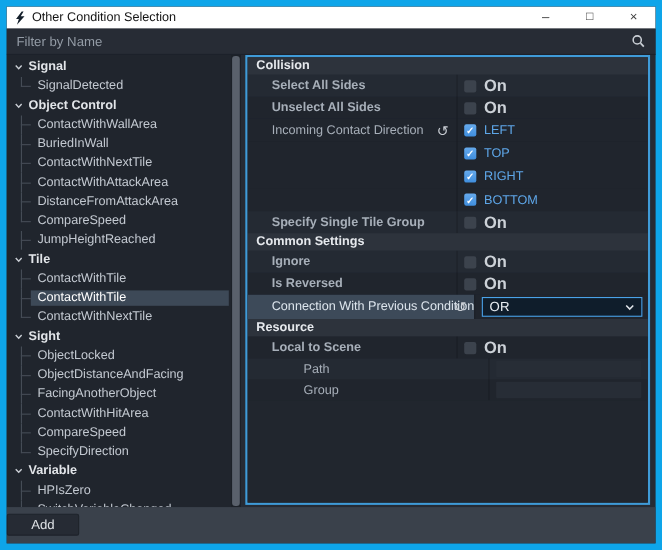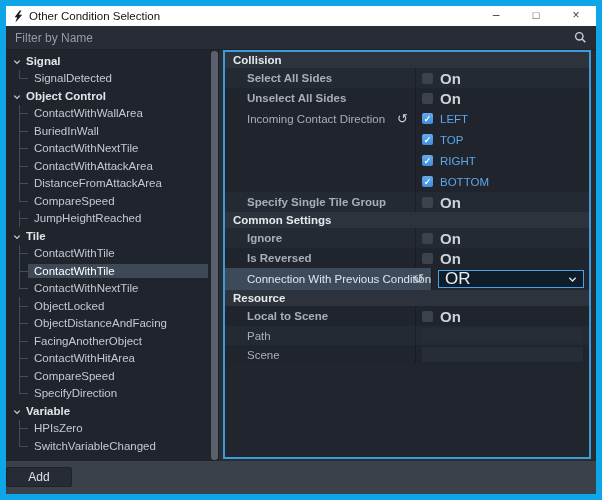--- a/index.html
+++ b/index.html
@@ -43,39 +43,39 @@
   .titem.selected .tilabel { background:#3d4957; color:#ffffff; }
 
   
   .inspector { flex:1; margin:0 5px 2px 4px; border:2px solid #3f9bd8; background:#21262e;
                overflow:hidden; display:flex; flex-direction:column; }
   .sec-h { flex:0 0 16px; background:#2d333c; display:flex; align-items:center; padding-left:8px; }
   .sec-h span { font-size:11.5px; font-weight:bold; color:#e6e9ed; }
   .prow { display:flex; background:#20252d; }
   .prow.alt { background:#242a33; }
   .prow.h20 { flex:0 0 20px;font-weight:bold; } .prow.h21 { flex:0 0 21px; } .prow.h22 { flex:0 0 22px; }
-  .prow.h19 { flex:0 0 19px; }
+  .prow.h19 { flex:0 0 19px;padding-left:29px; }
   .plabel { flex:0 0 190px; display:flex; align-items:center; padding-left:22px; position:relative; }
   .plabel span.lab { font-size:11.5px; color:#a7afb9; white-space:nowrap; }
   .pvalue { flex:1; display:flex; align-items:center; padding:0 4px 0 6px;
             border-left:1px solid rgba(0,0,0,0.22); }
   .revert { position:absolute; right:7px; top:50%; transform:translateY(-52%);
             color:#c9ced4; font-size:13px; line-height:13px; cursor:default; }
   .cb { width:11px; height:11px; border-radius:2px; margin-right:7px; flex:0 0 11px;
         display:flex; align-items:center; justify-content:center; }
   .cb.off { background:#3c434d; }
   .cb.on { background:linear-gradient(#66aaec,#3f8ede); }
   .cb .check { font-size:9px; color:#fff; font-weight:bold; line-height:10px; }
   .onlab { font-size:15px; color:#ccd1d7; }
   .bluelab { font-size:11.5px; color:#5ea7e9; }
   .prow.hl .plabel { background:#3d4a59; }
   .prow.hl .plabel span.lab { color:#dde5ed; }
   .dropdown { flex:1; height:18px; margin-right:1px; background:#0f1d2b; border:1px solid #4aa2e8;
               display:flex; align-items:center; padding:0 6px; }
-  .dropdown .ddval { font-size:17px; color:#e8edf2; }
+  .dropdown .ddval { font-size:12px; color:#e8edf2; }
   .dropdown .ddchev { margin-left:auto; display:flex; }
   .field { flex:1; height:15px; margin-right:2px; background:#272d36; border-radius:1px;
            font-size:11.5px; color:#c6ccd3; padding:0 4px; }
   .filler { flex:1; background:#21262e; }
 
   
   .footer { flex:0 0 33px; background:#3a414b; display:flex; justify-content:flex-start;
             align-items:flex-start; padding-top:6px; }
   .add-btn { width:66px; height:20px; background:#262b34; border:1px solid #1e232b;
              border-radius:2px; color:#dde0e4; font-size:12px; font-family:"Liberation Sans",sans-serif; }
@@ -159,20 +159,26 @@
         <div class="titem">
             <span class="tilabel">ContactWithTile</span>
           </div>
         <div class="titem selected">
             <span class="tilabel">ContactWithTile</span>
           </div>
         <div class="titem last">
             <span class="tilabel">ContactWithNextTile</span>
           </div>
 
+        <div class="theader">
+          <span><svg width="8" height="8" viewBox="0 0 8 8">
+                <path d="M1.3 2.6 L4 5.4 L6.7 2.6" stroke="#c9ced4" fill="none" stroke-width="1.3"></path>
+              </svg></span>
+          <span class="tglabel">Sight</span>
+        </div>
         <div class="titem">
             <span class="tilabel">ObjectLocked</span>
           </div>
         <div class="titem">
             <span class="tilabel">ObjectDistanceAndFacing</span>
           </div>
         <div class="titem">
             <span class="tilabel">FacingAnotherObject</span>
           </div>
         <div class="titem">
@@ -339,21 +345,21 @@
         <div class="plabel">
             <span class="lab">Path</span>
           </div>
         <div class="pvalue">
             <div class="field"></div>
           </div>
       </div>
 
       <div class="prow h19">
         <div class="plabel">
-            <span class="lab">Scene</span>
+            <span class="lab">Group</span>
           </div>
         <div class="pvalue">
             <div class="field"></div>
           </div>
       </div>
 
       <div class="filler"></div>
     </div>
   </div>
 

